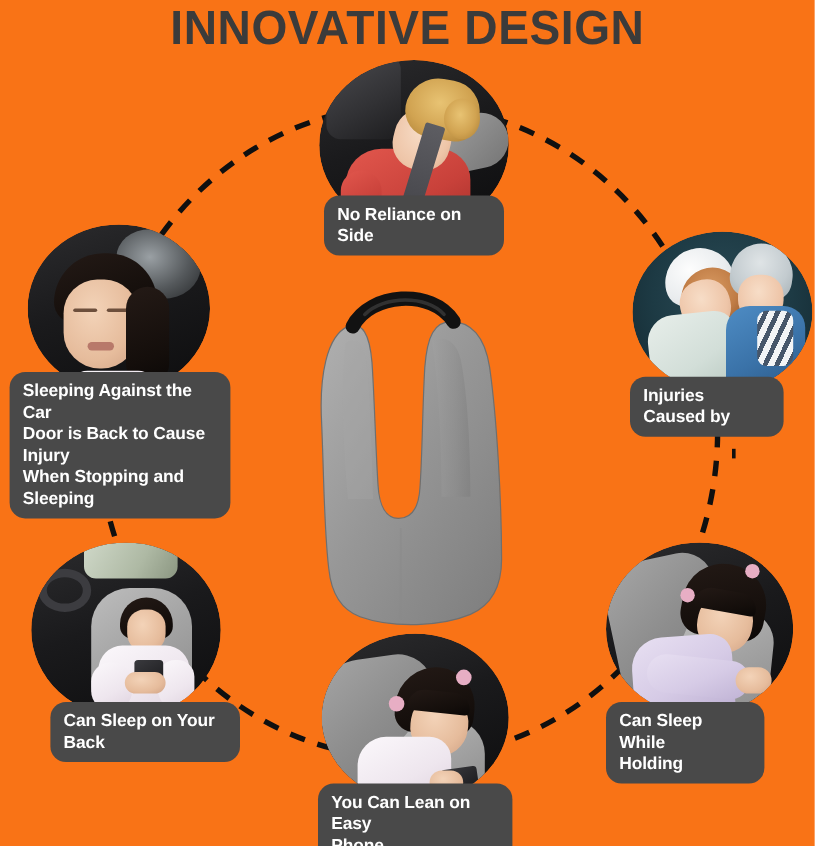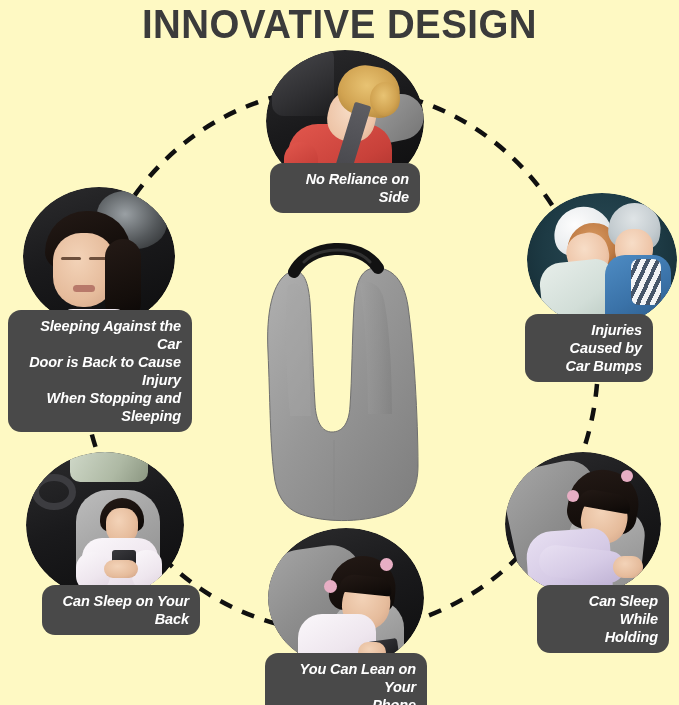--- a/index.html
+++ b/index.html
@@ -9,21 +9,21 @@
     background: #ffffff;
   }
   body {
     font-family: "Liberation Sans", sans-serif;
   }
 
   #infographic {
     position: relative;
     width: 679px;
     height: 705px;
-    background: #fef9c3;
+    background: #f97316;
     overflow: hidden;
   }
 
   
   .page-title {
     position: absolute;
     left: 0;
     top: 2px;
     width: 679px;
     text-align: center;
@@ -133,28 +133,27 @@
     background: linear-gradient(120deg, #cfd8c8 0%, #aeb9a4 60%, #8b9681 100%);
   }
 
   
   .label-pill {
     position: absolute;
     background: #494949;
     color: #ffffff;
     border-radius: 13px;
     font-weight: bold;
-    text-align: right;
+    text-align: left;
     line-height: 18px;
     padding: 7px 11px;
     box-sizing: border-box;
     font-size: 14.5px;
     letter-spacing: -0.1px;
     z-index: 30;
-    font-style: italic;
   }
 
   
   .product {
     position: absolute;
     left: 264px;
     top: 228px;
     width: 162px;
     height: 300px;
     z-index: 12;
@@ -251,21 +250,20 @@
       <div class="ph-layer skin-pale" style="left:88px; top:36px; width:38px; height:40px; border-radius:18px 18px 20px 20px;"></div>
 
       <div class="ph-layer shirt-denim" style="left:78px; top:62px; width:66px; height:72px; border-radius:20px 18px 0 0;"></div>
 
       <div class="ph-layer" style="left:104px; top:66px; width:30px; height:46px; border-radius:8px;
                   background:repeating-linear-gradient(115deg,#f2f4f6 0 5px,#46566a 5px 9px);"></div>
     </div>
   </div>
   <div class="label-pill" style="left:525px; top:314px; width:128px;">
     <div>Injuries Caused by</div>
-    <div>Car Bumps</div>
   </div>
   <div class="stem" style="left:610px; top:374px; width:3px; height:8px;"></div>
 
   <div class="photo-node" style="left:26px; top:452px; width:158px; height:146px; z-index:14;">
     <div class="photo-inner">
       <div class="ph-layer seat-dark" style="left:0; top:0; width:158px; height:146px;"></div>
 
       <div class="ph-layer window-light" style="left:44px; top:0; width:78px; height:30px; border-radius:0 0 10px 10px;"></div>
 
       <div class="ph-layer" style="left:6px; top:22px; width:44px; height:36px; border-radius:50%;
@@ -307,21 +305,21 @@
 
       <div class="ph-layer hair-dark" style="left:72px; top:48px; width:52px; height:18px; border-radius:14px 14px 4px 4px; transform:rotate(6deg);"></div>
 
       <div class="ph-layer shirt-white" style="left:30px; top:86px; width:78px; height:54px; border-radius:24px 18px 4px 4px;"></div>
 
       <div class="ph-layer phone" style="left:100px; top:112px; width:30px; height:16px; transform:rotate(-8deg);"></div>
       <div class="ph-layer skin" style="left:90px; top:114px; width:28px; height:20px; border-radius:10px;"></div>
     </div>
   </div>
   <div class="label-pill" style="left:265px; top:653px; width:162px;">
-    <div>You Can Lean on Your</div>
+    <div>You Can Lean on Easy</div>
     <div>Phone</div>
   </div>
 
   <div class="photo-node" style="left:505px; top:452px; width:156px; height:144px; z-index:14;">
     <div class="photo-inner">
       <div class="ph-layer seat-dark" style="left:0; top:0; width:156px; height:144px;"></div>
 
       <div class="ph-layer pillow-grey" style="left:6px; top:12px; width:92px; height:128px; border-radius:40px 26px 18px 18px; transform:rotate(-12deg);"></div>
       <div class="ph-layer pillow-grey-lt" style="left:62px; top:56px; width:76px; height:86px; border-radius:32px 26px 14px 14px; transform:rotate(6deg);"></div>
 
@@ -331,21 +329,21 @@
 
       <div class="ph-layer skin" style="left:76px; top:44px; width:46px; height:48px; border-radius:22px 22px 24px 24px; transform:rotate(12deg);"></div>
       <div class="ph-layer hair-dark" style="left:74px; top:40px; width:52px; height:18px; border-radius:14px 14px 4px 4px; transform:rotate(10deg);"></div>
 
       <div class="ph-layer shirt-lavender" style="left:22px; top:78px; width:84px; height:62px; border-radius:26px 18px 4px 4px; transform:rotate(-4deg);"></div>
 
       <div class="ph-layer shirt-lavender" style="left:34px; top:96px; width:86px; height:32px; border-radius:16px; transform:rotate(6deg);"></div>
       <div class="ph-layer skin" style="left:108px; top:104px; width:30px; height:22px; border-radius:11px;"></div>
     </div>
   </div>
-  <div class="label-pill" style="left:505px; top:585px; width:132px;margin-left:32px;">
+  <div class="label-pill" style="left:505px; top:585px; width:132px;">
     <div>Can Sleep While</div>
     <div>Holding</div>
   </div>
 
   <div class="product">
     <svg width="162" height="300" viewBox="0 0 162 300" xmlns="http://www.w3.org/2000/svg">
       <defs>
         <linearGradient id="pgrad" x1="0" y1="0" x2="1" y2="1">
           <stop offset="0%" stop-color="#b0b0b0"></stop>
           <stop offset="45%" stop-color="#979797"></stop>

